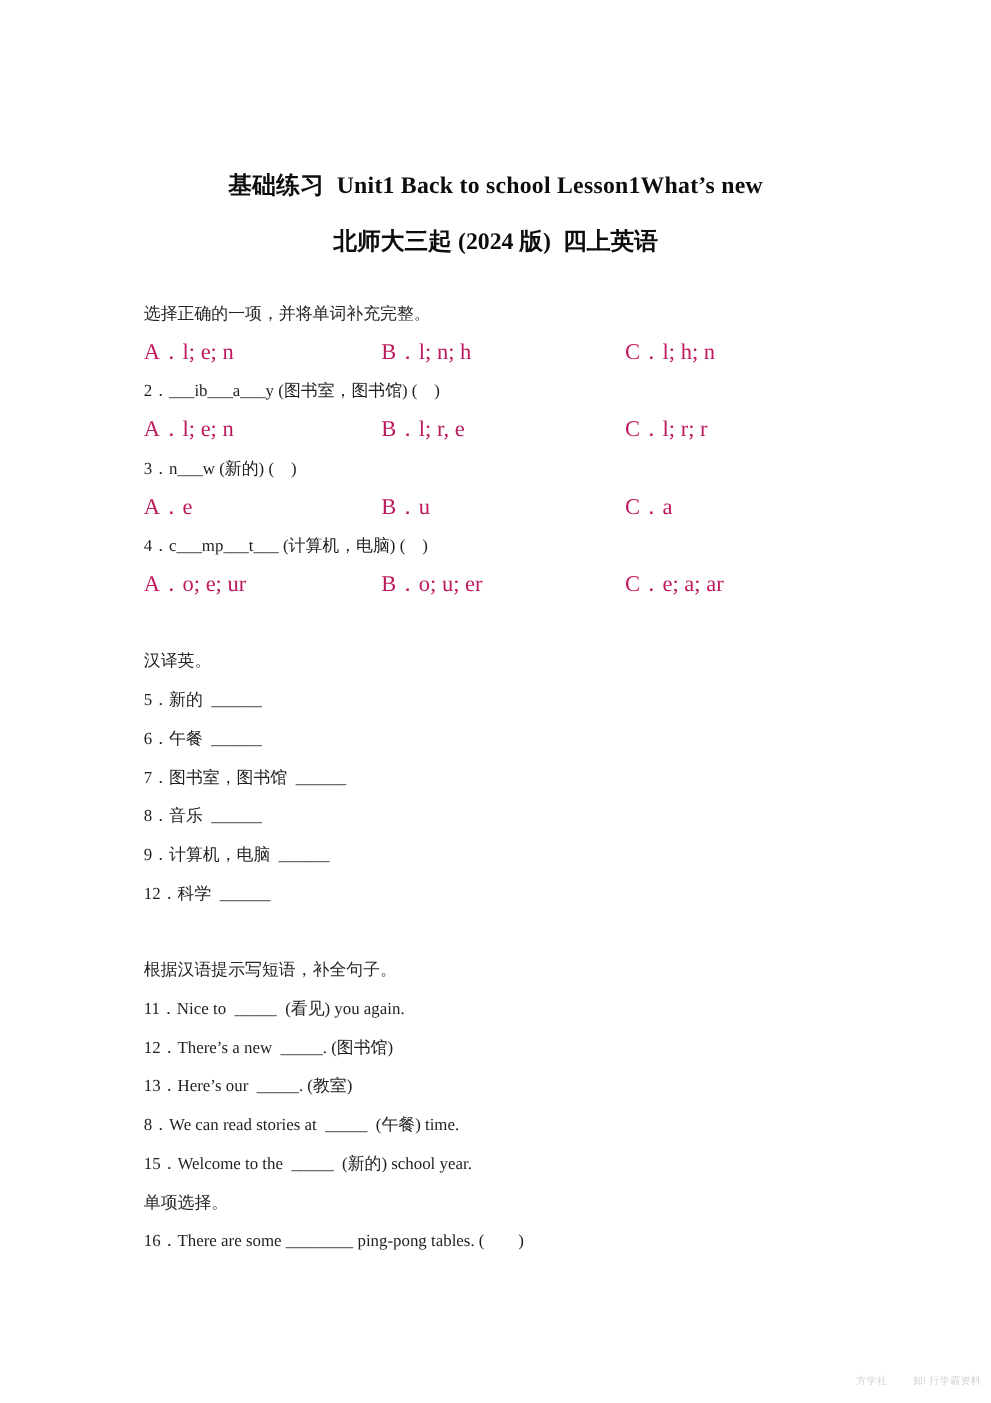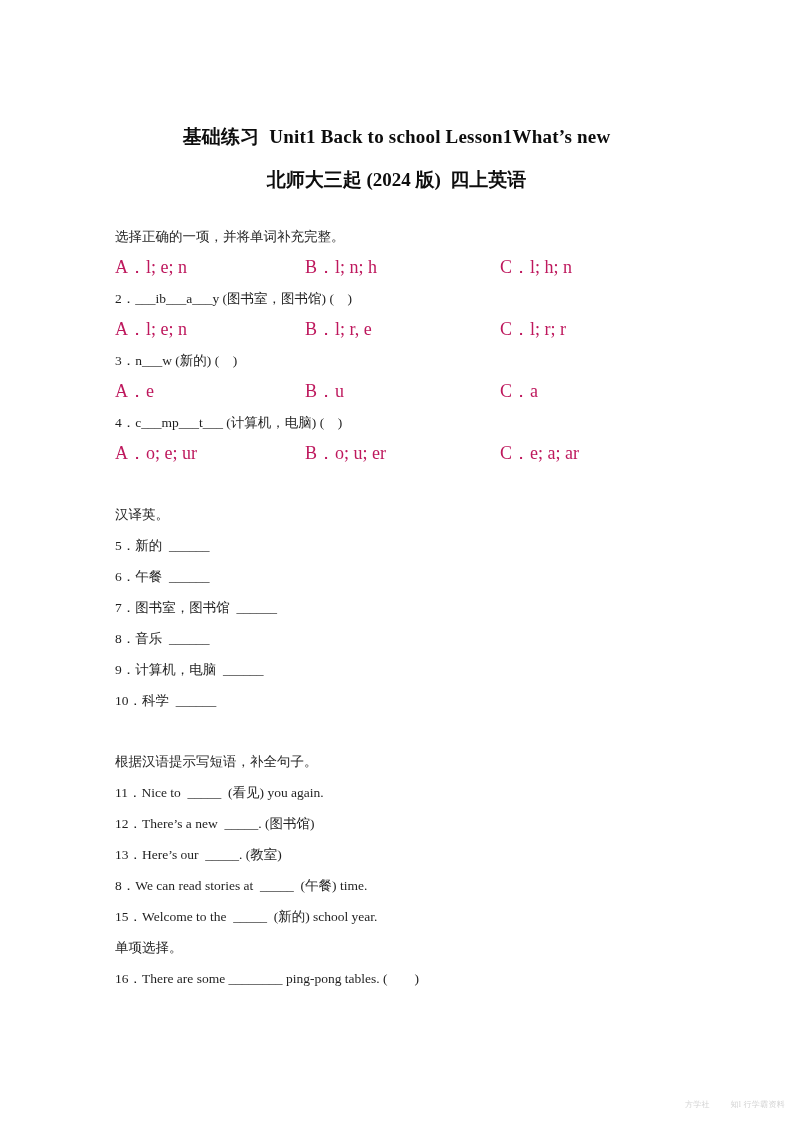--- a/index.html
+++ b/index.html
@@ -22,21 +22,21 @@
   .title-block {
     padding-top: 118px;
     text-align: center;
   }
   .doc-title {
     font-size: 19px;
     font-weight: bold;
     letter-spacing: 0.2px;
     line-height: 1.55;
     color: #0d0d0d;
-    margin: 4px;
+    margin: 16px;
     white-space: pre;
   }
   .doc-subtitle {
     font-size: 19px;
     font-weight: bold;
     line-height: 1.55;
     color: #0d0d0d;
     margin: 14px 0 0 0;
     white-space: pre;
   }
@@ -144,21 +144,21 @@
     </div>
 
     <div class="spacer-md"></div>
 
     <div class="section-head">汉译英。</div>
     <div class="q-line">5．新的  ______</div>
     <div class="q-line">6．午餐  ______</div>
     <div class="q-line">7．图书室，图书馆  ______</div>
     <div class="q-line">8．音乐  ______</div>
     <div class="q-line">9．计算机，电脑  ______</div>
-    <div class="q-line">10．科学  ______</div>
+    <div class="q-line">12．科学  ______</div>
 
     <div class="spacer-md"></div>
 
     <div class="section-head">根据汉语提示写短语，补全句子。</div>
     <div class="q-line">11．Nice to  _____  (看见) you again.</div>
     <div class="q-line">12．There’s a new  _____. (图书馆)</div>
     <div class="q-line">13．Here’s our  _____. (教室)</div>
     <div class="q-line">8．We can read stories at  _____  (午餐) time.</div>
     <div class="q-line">15．Welcome to the  _____  (新的) school year.</div>
 

